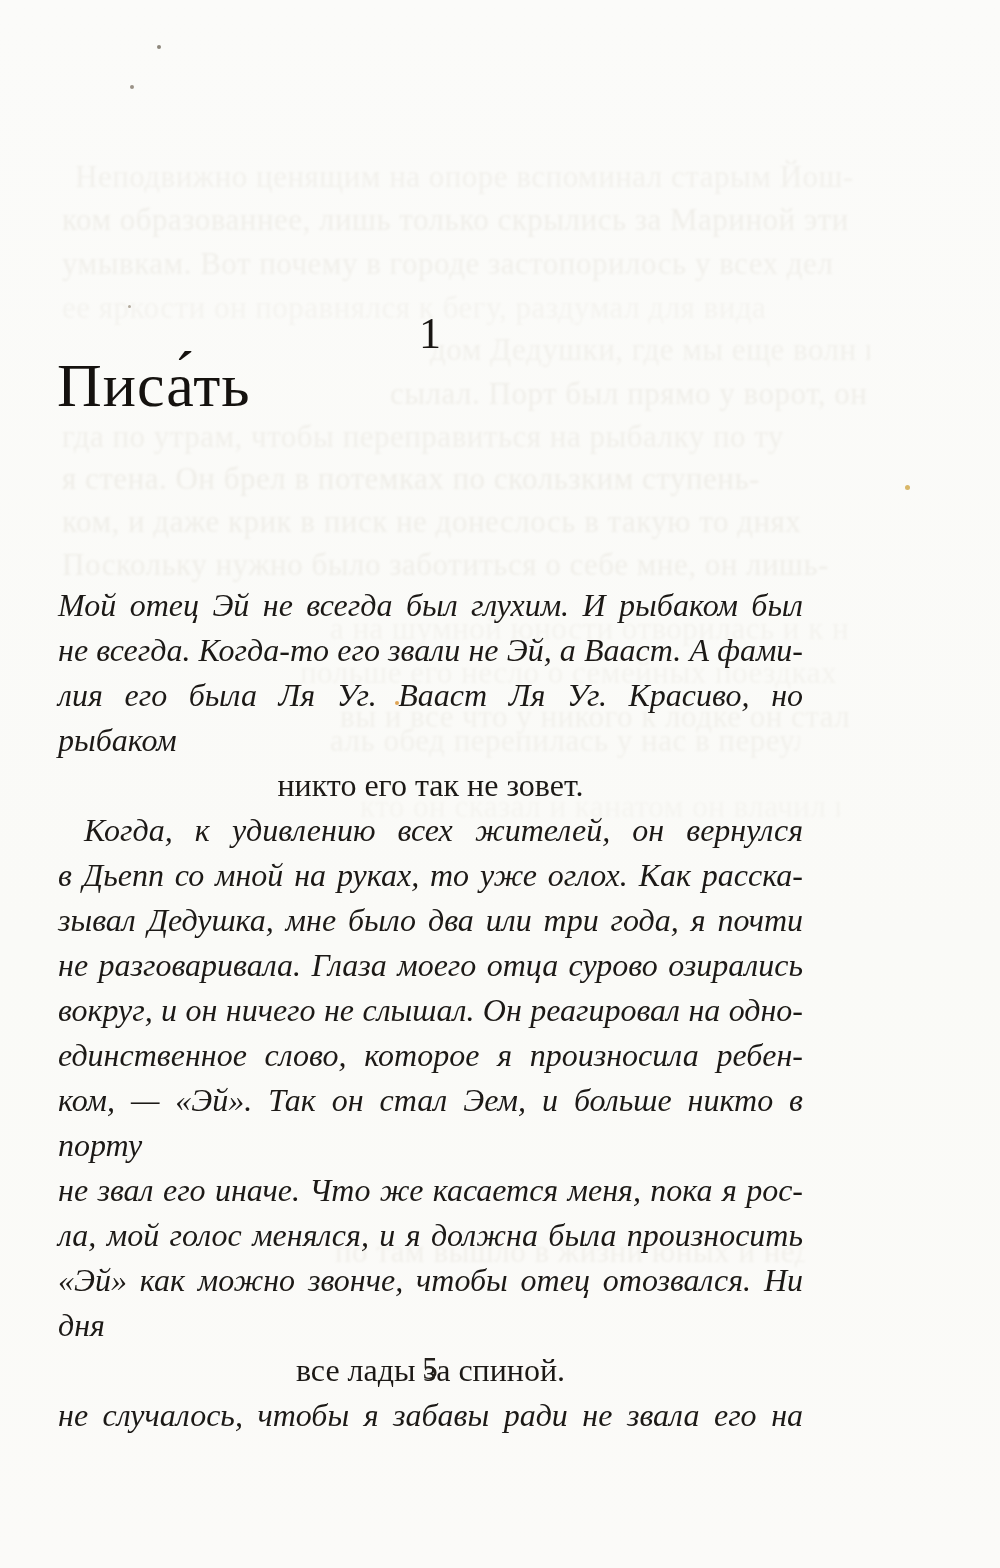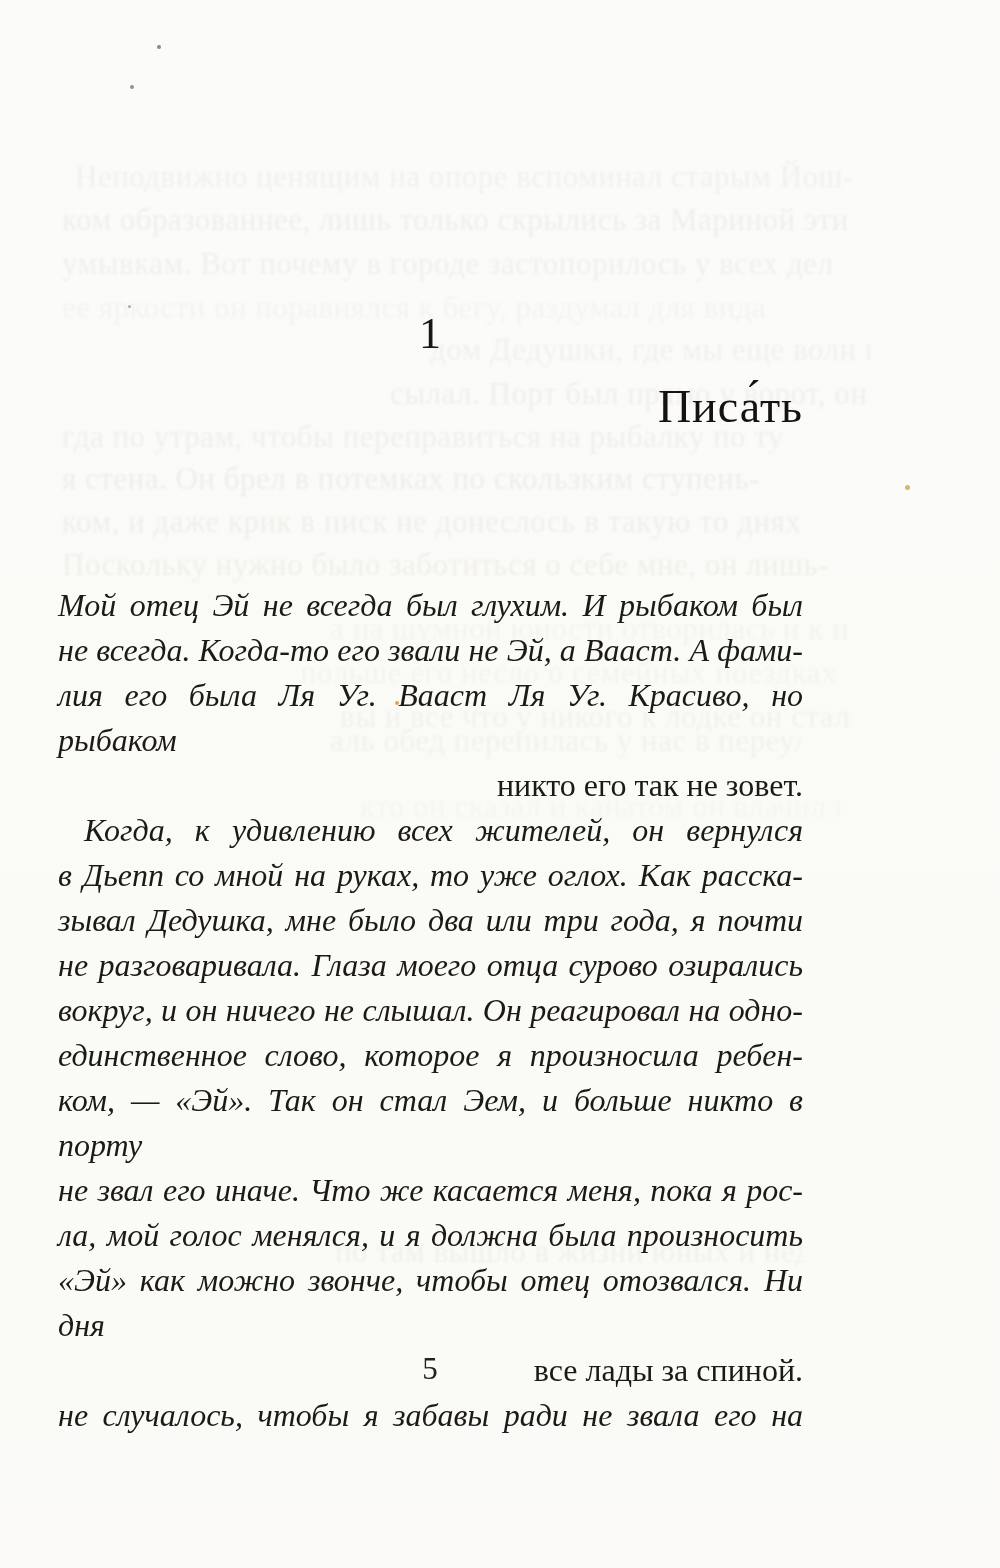--- a/index.html
+++ b/index.html
@@ -52,40 +52,40 @@
     top: 312px;
     left: 57px;
     width: 746px;
     text-align: center;
     font-size: 44px;
     line-height: 44px;
     color: #191613;
   }
   .chapter-title {
     position: absolute;
-    top: 372px;
+    top: 350px;
     left: 57px;
     width: 746px;
-    text-align: right;
-    font-size: 46px;
+    text-align: left;
+    font-size: 62px;
     line-height: 70px;
     letter-spacing: 1px;
     color: #15120f;
   }
   .text-block {
     position: absolute;
     top: 583px;
     left: 58px;
     width: 745px;
     font-size: 32px;
     line-height: 45px;
     color: #1c1916;
   }
   .text-block .line {
-    text-align: right;
+    text-align: center;
   }
   .text-block .line.just {
     text-align: justify;
     text-align-last: justify;
     font-style: italic;
   }
   .text-block .line.indent {
     padding-left: 26px;
   }
   .page-number {

